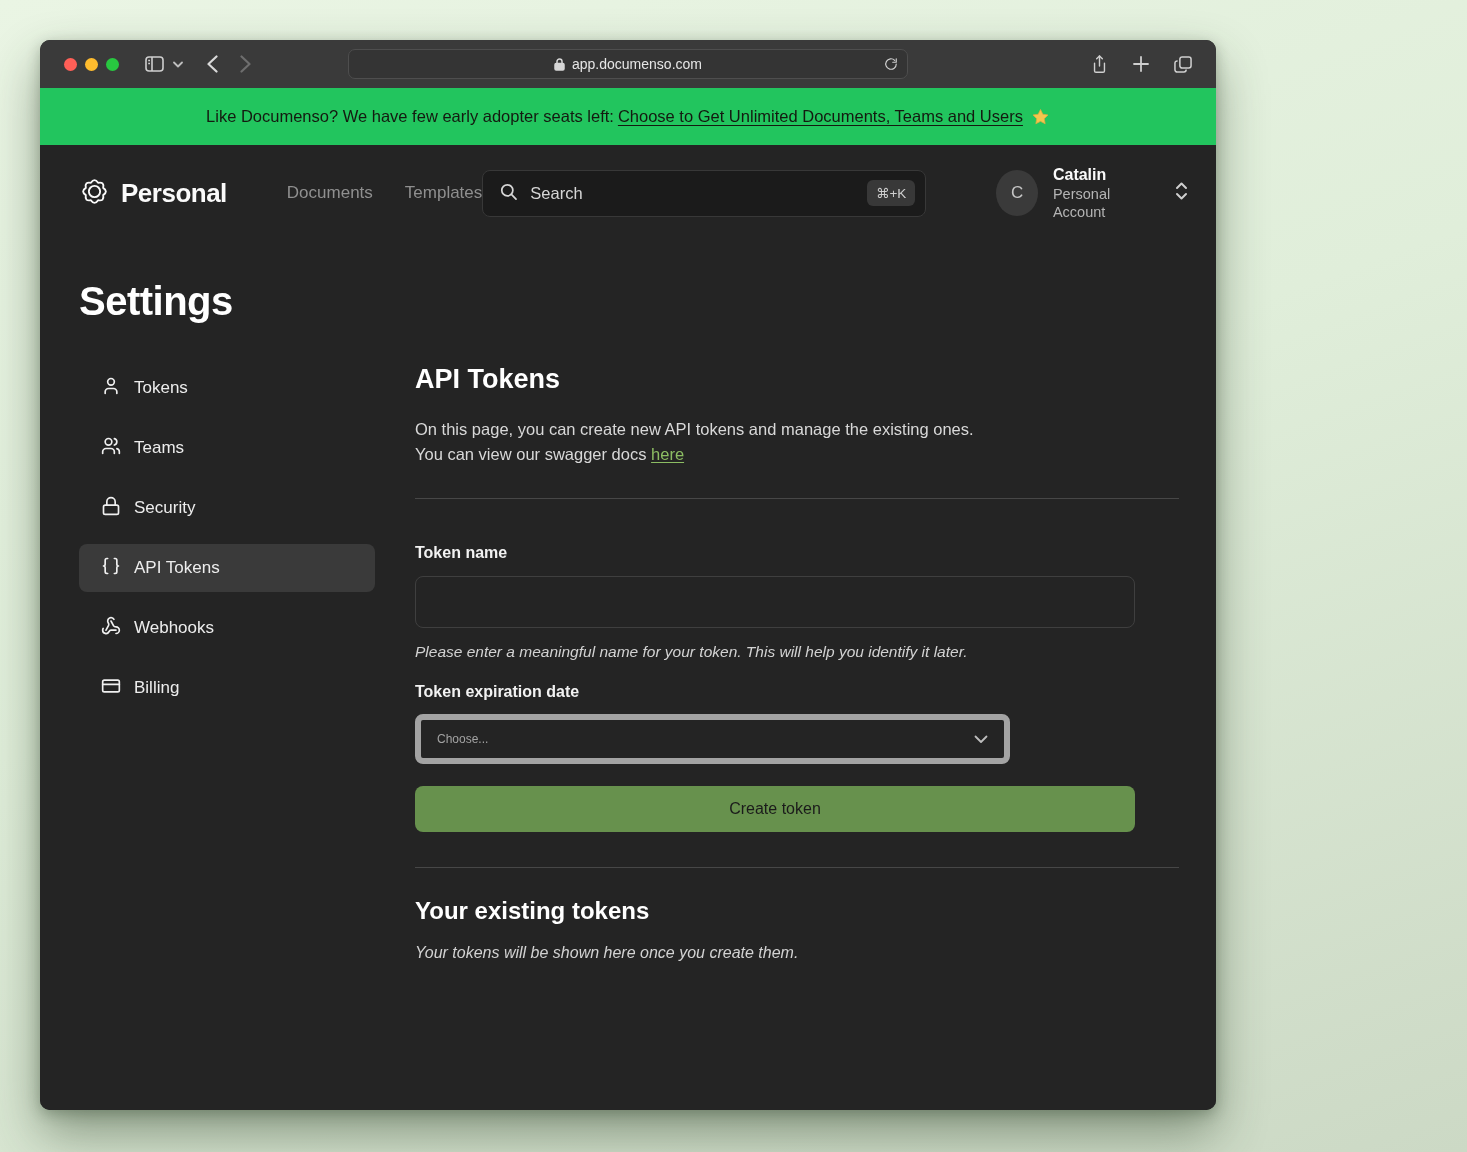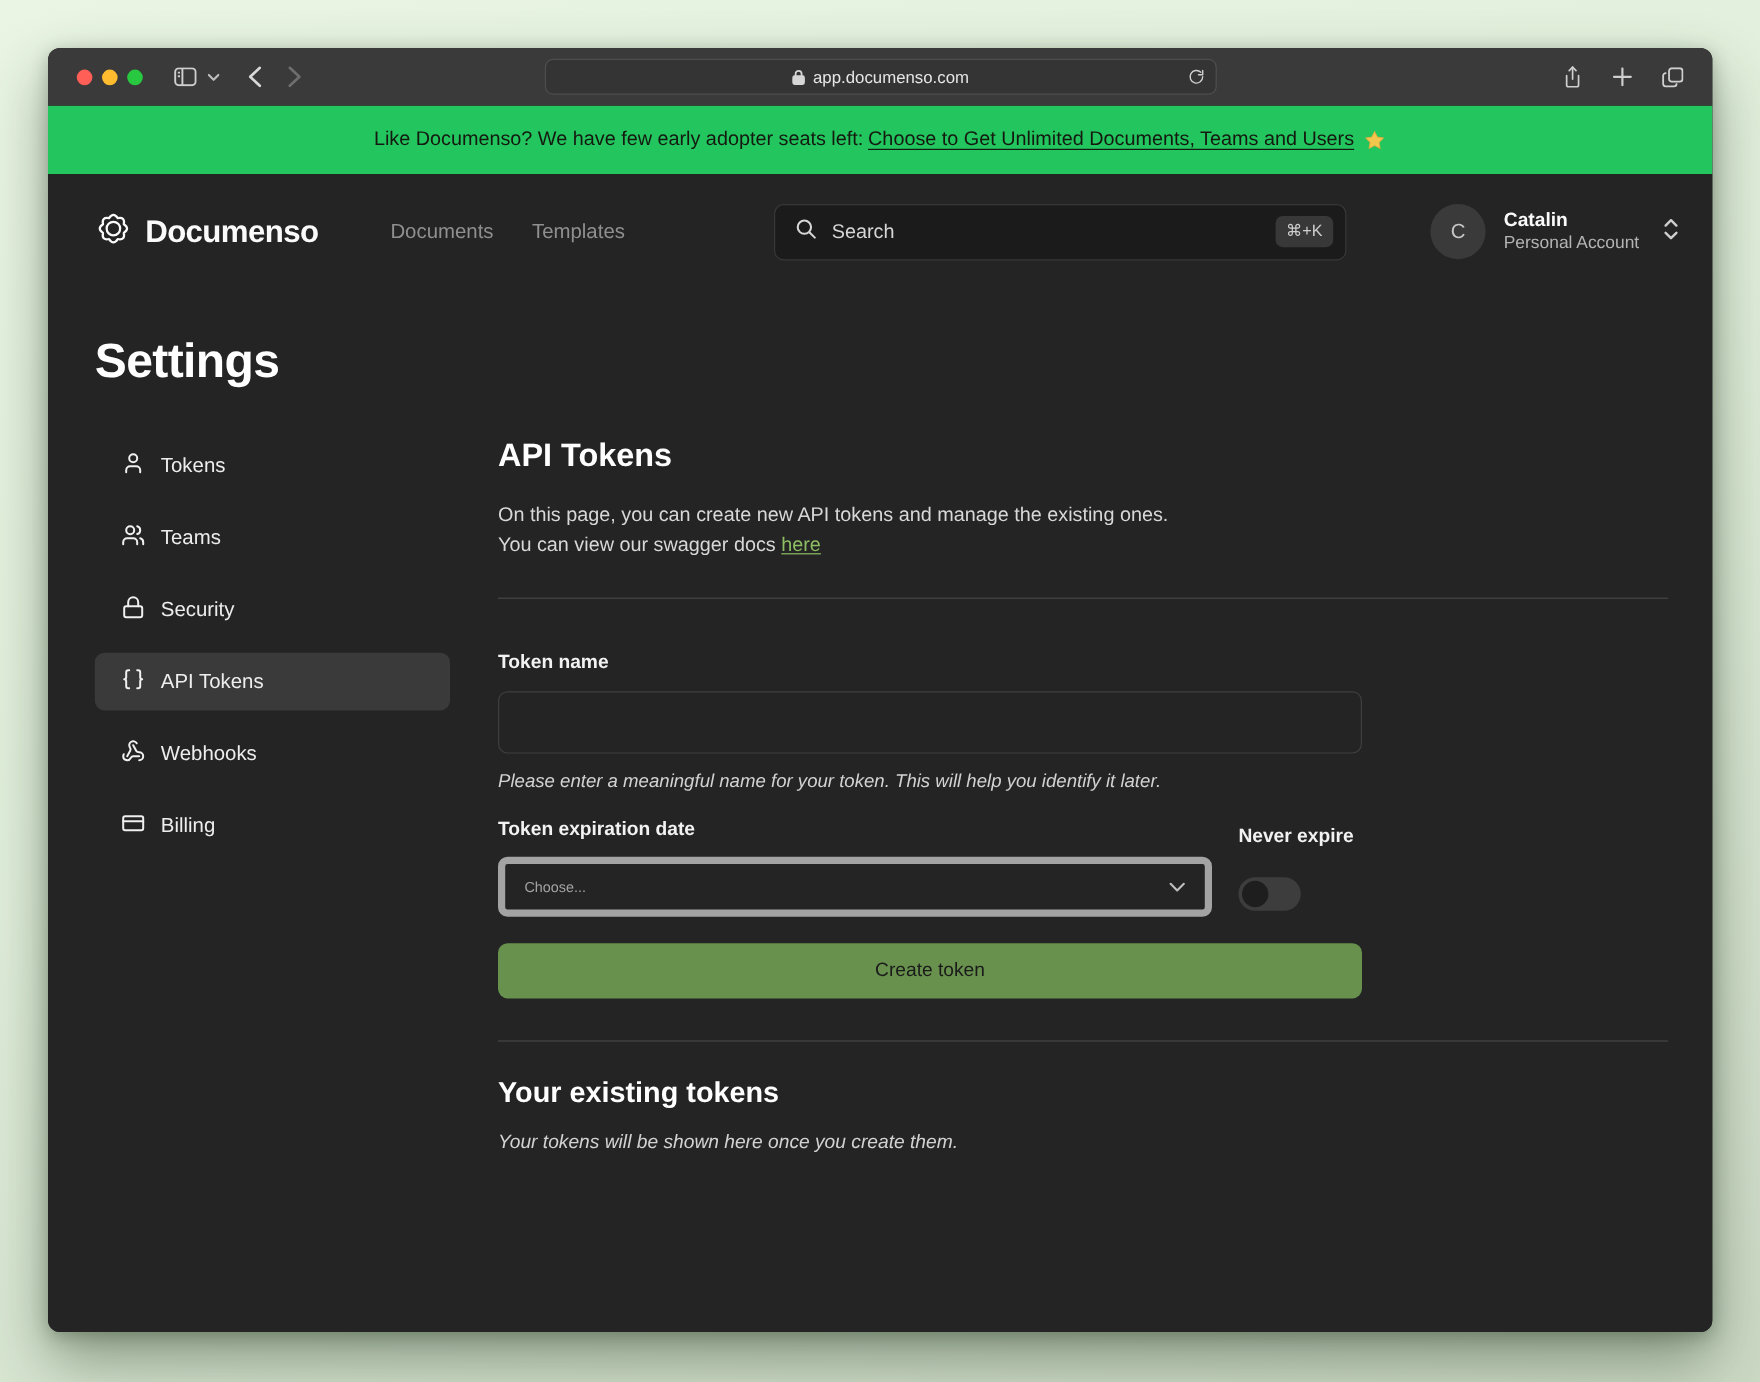--- a/index.html
+++ b/index.html
@@ -3,21 +3,21 @@
 <meta charset="utf-8">
 <style>
   * { margin:0; padding:0; box-sizing:border-box; }
   html,body { width:1467px; height:1152px; }
   body {
     font-family:"Liberation Sans","DejaVu Sans",sans-serif;
     background:linear-gradient(160deg,#eaf5e4 0%,#e0eeda 45%,#ccd9c5 100%);
     overflow:hidden;
   }
   .window{
-    position:absolute; left:40px; top:40px; width:1387px; height:1070px;
+    position:absolute; left:40px; top:40px; width:1176px; height:1070px;
     border-radius:10px; overflow:hidden;
     box-shadow:0 24px 50px rgba(40,60,35,.45), 0 4px 14px rgba(40,60,35,.30);
     background:#242424;
   }
   
   .chrome{
     height:48px; background:#3a3a3a; display:flex; align-items:center;
     padding:0 24px; position:relative;
   }
   .traffic{ display:flex; gap:8px; align-items:center; }
@@ -214,21 +214,21 @@
   <div class="app">
 
     <div class="app-header">
       <div class="brand">
         <span>
           <svg width="31" height="31" viewBox="-2.5 -2.5 33 33" fill="none" stroke="#fafafa" stroke-width="2" stroke-linejoin="round">
             <path d="M 23.24 17.83 Q 29 14 23.24 10.17 Q 24.6 3.4 17.83 4.76 Q 14 -1 10.17 4.76 Q 3.4 3.4 4.76 10.17 Q -1 14 4.76 17.83 Q 3.4 24.6 10.17 23.24 Q 14 29 17.83 23.24 Q 24.6 24.6 23.24 17.83 Z"></path>
             <circle cx="14" cy="14" r="6" stroke-width="2"></circle>
           </svg>
         </span>
-        <span class="brand-name">Documenso</span>
+        <span class="brand-name">Personal</span>
       </div>
       <nav class="nav">
         <span class="nav-link">Documents</span>
         <span class="nav-link">Templates</span>
       </nav>
       <div class="search">
         <span>
           <svg width="19" height="19" viewBox="0 0 24 24" fill="none" stroke="currentColor" stroke-width="2.2" stroke-linecap="round">
               <circle cx="10.5" cy="10.5" r="7"></circle>
               <line x1="16" y1="16" x2="21.5" y2="21.5"></line>
@@ -333,26 +333,20 @@
           <div class="exp-row">
             <div class="exp-left">
               <label class="field-label">Token expiration date</label>
               <div class="select">
                 <span>Choose...</span>
                 <svg width="14" height="9" viewBox="0 0 14 9" fill="none" stroke="currentColor" stroke-width="1.8" stroke-linecap="round" stroke-linejoin="round">
                     <polyline points="1.5,1.5 7,7 12.5,1.5"></polyline>
                   </svg>
               </div>
             </div>
-            <div class="exp-right">
-              <label class="field-label">Never expire</label>
-              <div class="switch">
-                <span class="knob"></span>
-              </div>
-            </div>
           </div>
 
           <button class="btn-create">Create token</button>
         </div>
 
         <div class="divider2"></div>
         <h3 class="h3">Your existing tokens</h3>
         <p class="empty">Your tokens will be shown here once you create them.</p>
       </main>
     </div>

